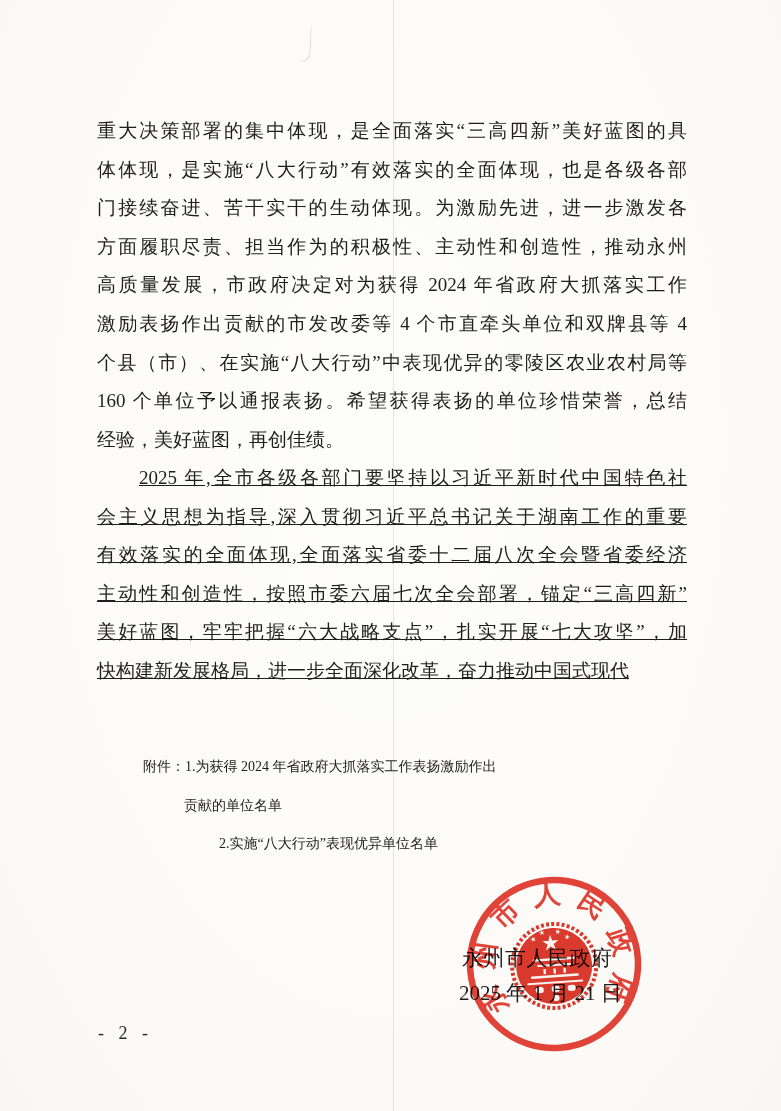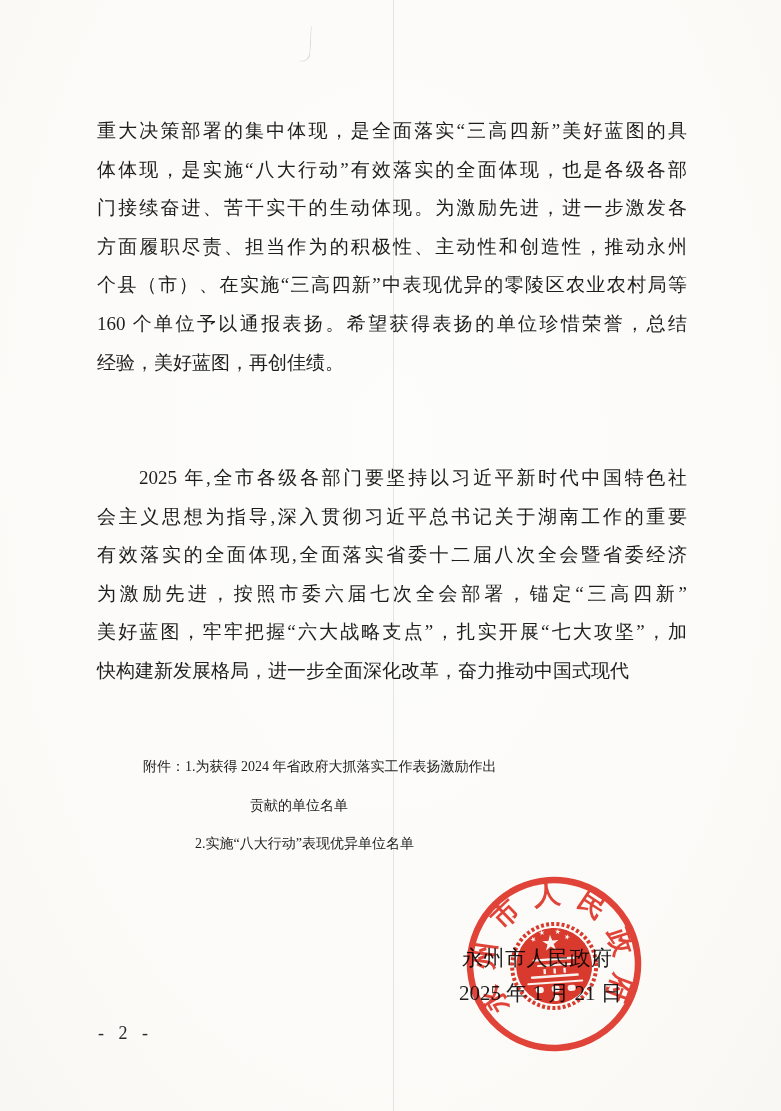--- a/index.html
+++ b/index.html
@@ -29,28 +29,28 @@
   .para {
     position: absolute; left: 97px; width: 590px;
     font-size: 19px; line-height: 38.6px;
   }
   .para .line {
     text-align: justify; text-align-last: justify;
     height: 38.6px; overflow: visible; white-space: normal;
   }
   .para .line:last-child { text-align-last: left; }
   .p1 { top: 112px; }
-  .p2 { top: 459px; }
+  .p2 { top: 459px; text-decoration: underline; }
   .p2 .line:first-child { text-indent: 42px; }
   .attach {
     position: absolute; left: 143px; top: 748px;
     font-size: 14px; line-height: 38.6px; white-space: nowrap;
   }
-  .attach .aline:nth-child(2) { margin-left: 107px; }
-  .attach .aline:nth-child(3) { margin-left: 52px; }
+  .attach .aline:nth-child(2) { margin-left: 41px; }
+  .attach .aline:nth-child(3) { margin-left: 76px; }
   .sig-name {
     position: absolute; left: 462px; top: 946px;
     font-size: 21px; line-height: 24px; letter-spacing: .5px; white-space: nowrap;
   }
   .sig-date {
     position: absolute; left: 459px; top: 981px;
     font-size: 21px; line-height: 24px; white-space: nowrap;
   }
   .pagenum {
     position: absolute; left: 98px; top: 1023px;
@@ -72,30 +72,32 @@
 <div class="page">
 
   <div class="fold-line"></div>
   <div class="scan-artifact"></div>
 
   <div class="para p1">
       <div class="line">重大决策部署的集中体现，是全面落实“三高四新”美好蓝图的具</div>
       <div class="line">体体现，是实施“八大行动”有效落实的全面体现，也是各级各部</div>
       <div class="line">门接续奋进、苦干实干的生动体现。为激励先进，进一步激发各</div>
       <div class="line">方面履职尽责、担当作为的积极性、主动性和创造性，推动永州</div>
-      <div class="line">个县（市）、在实施“三高四新”中表现优异的零陵区农业农村局等</div>
+      <div class="line">高质量发展，市政府决定对为获得 2024 年省政府大抓落实工作</div>
+      <div class="line">激励表扬作出贡献的市发改委等 4 个市直牵头单位和双牌县等 4</div>
+      <div class="line">个县（市）、在实施“八大行动”中表现优异的零陵区农业农村局等</div>
       <div class="line">160 个单位予以通报表扬。希望获得表扬的单位珍惜荣誉，总结</div>
       <div class="line">经验，美好蓝图，再创佳绩。</div>
     </div>
 
   <div class="para p2">
       <div class="line">2025 年,全市各级各部门要坚持以习近平新时代中国特色社</div>
       <div class="line">会主义思想为指导,深入贯彻习近平总书记关于湖南工作的重要</div>
       <div class="line">有效落实的全面体现,全面落实省委十二届八次全会暨省委经济</div>
-      <div class="line">为激励先进，按照市委六届七次全会部署，锚定“三高四新”</div>
+      <div class="line">主动性和创造性，按照市委六届七次全会部署，锚定“三高四新”</div>
       <div class="line">美好蓝图，牢牢把握“六大战略支点”，扎实开展“七大攻坚”，加</div>
       <div class="line">快构建新发展格局，进一步全面深化改革，奋力推动中国式现代</div>
     </div>
 
   <div class="attach">
       <div class="aline">附件：1.为获得 2024 年省政府大抓落实工作表扬激励作出</div>
       <div class="aline">贡献的单位名单</div>
       <div class="aline">2.实施“八大行动”表现优异单位名单</div>
     </div>
 

